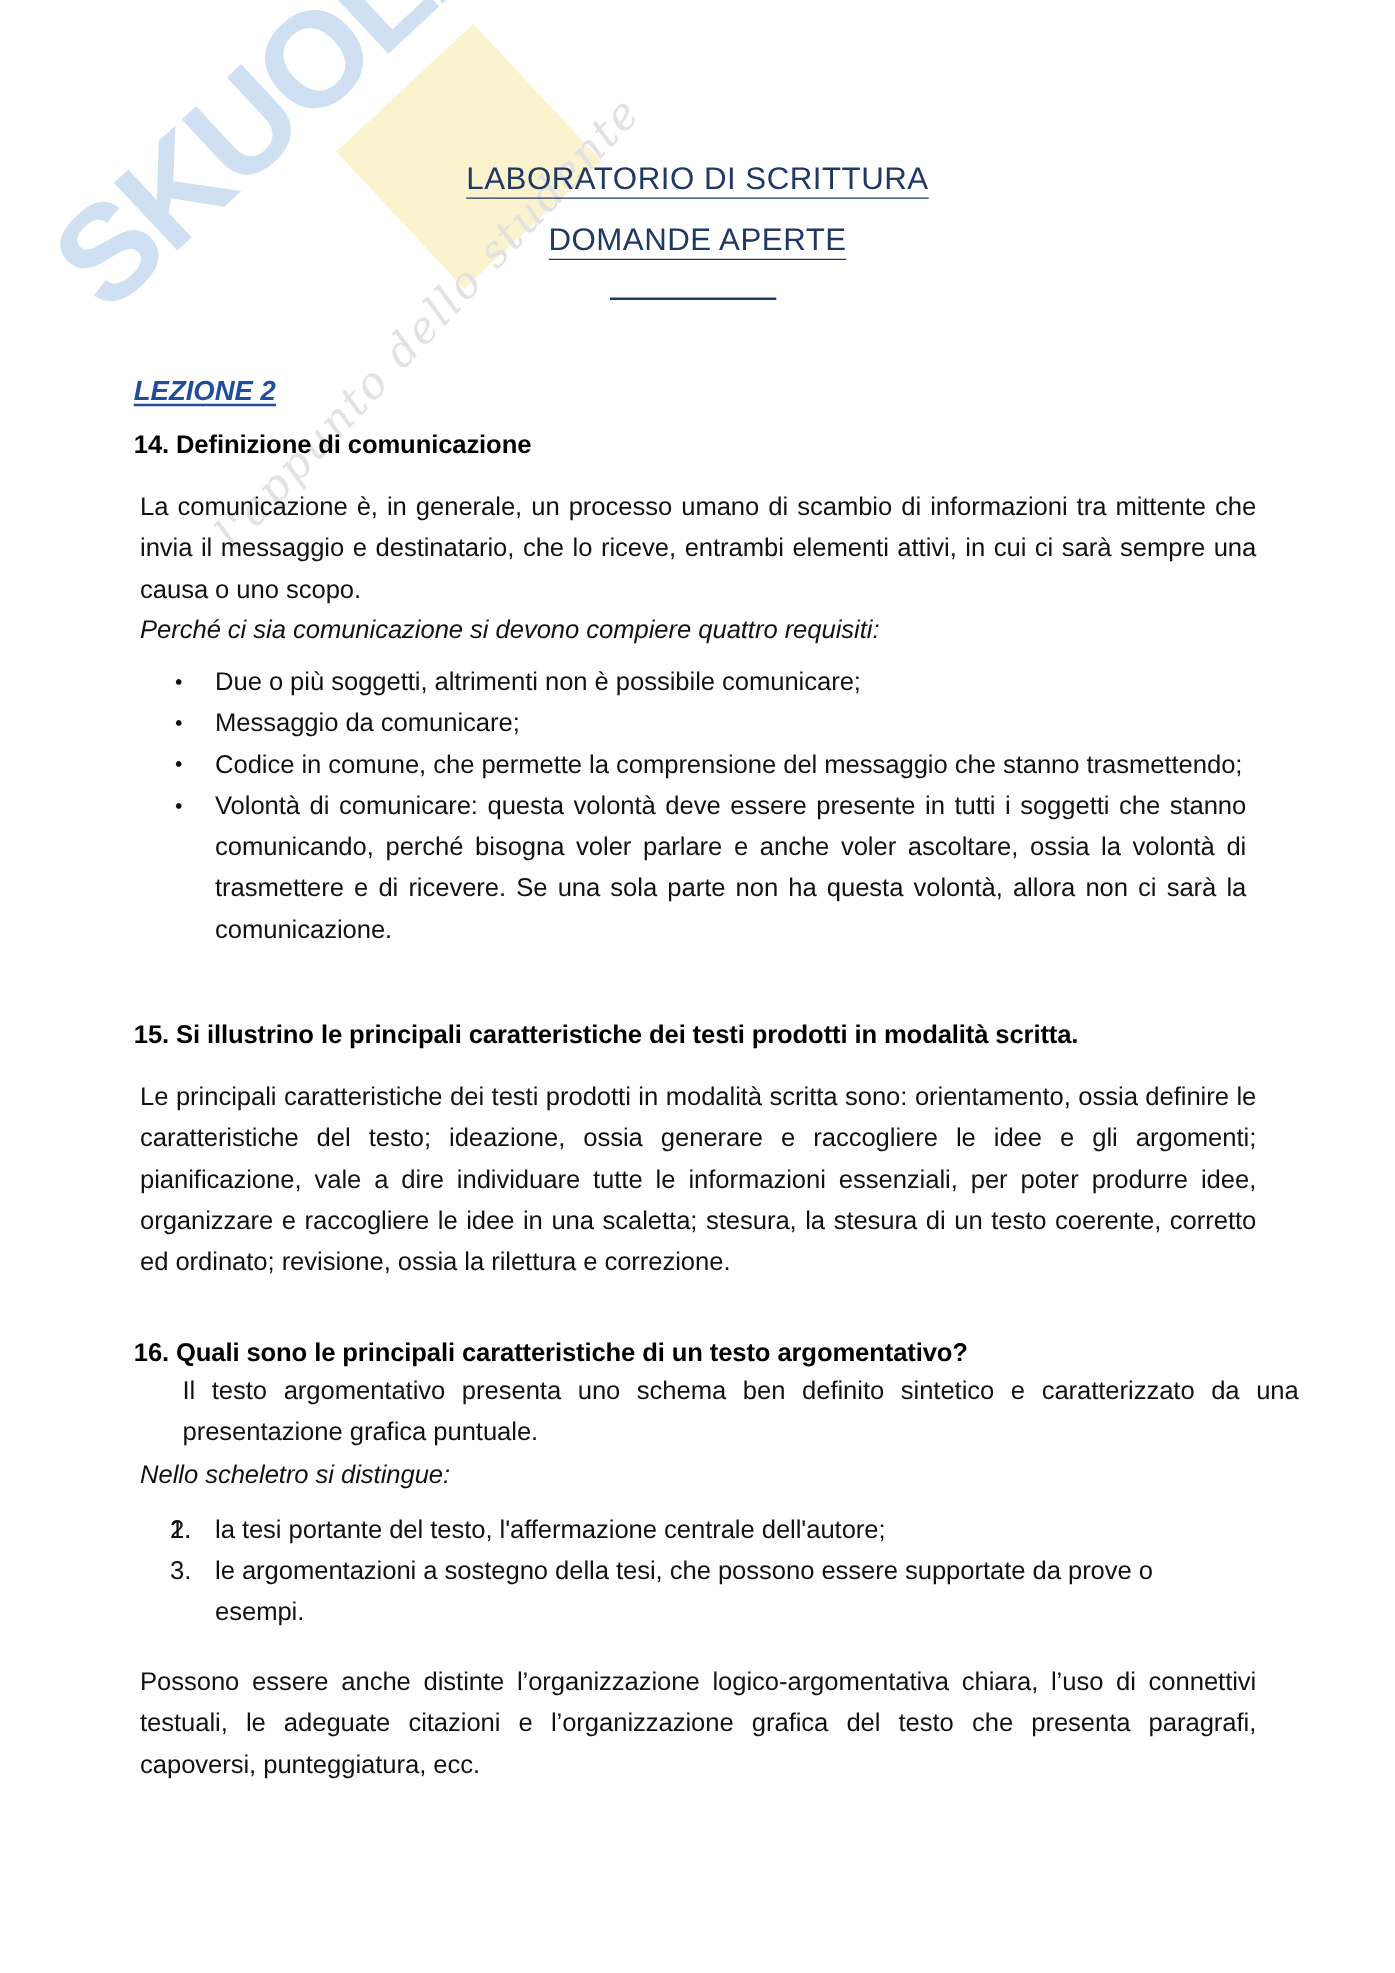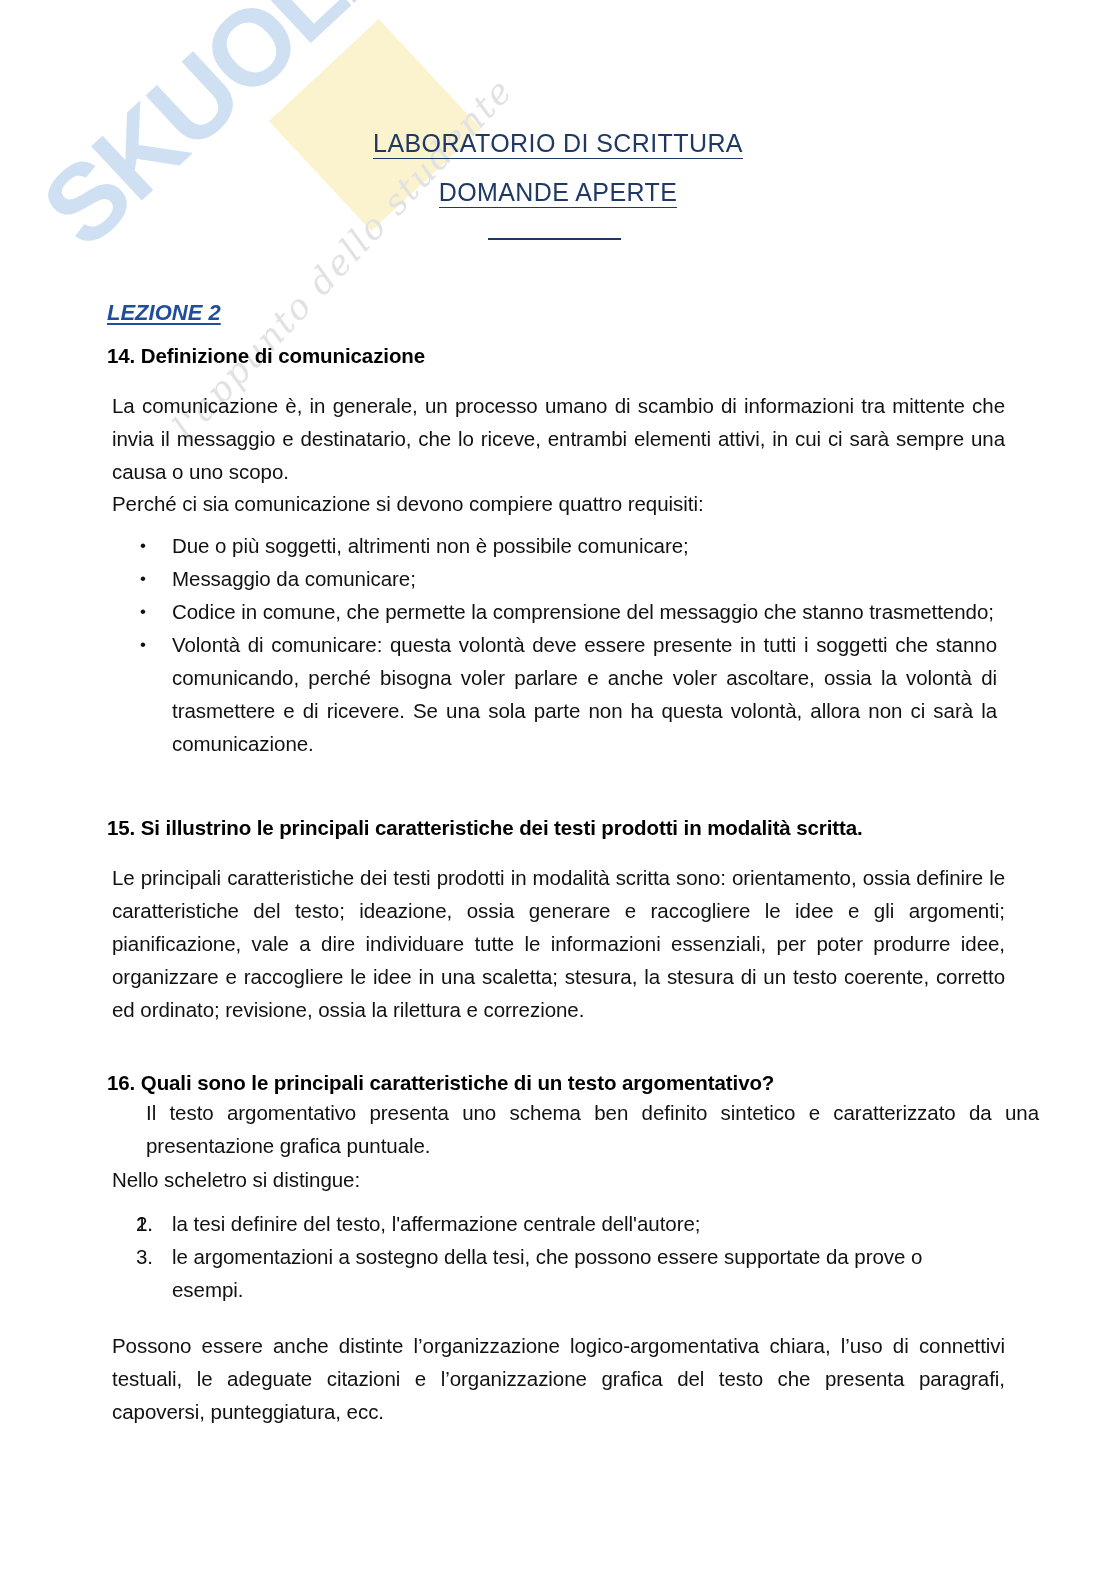--- a/index.html
+++ b/index.html
@@ -119,21 +119,21 @@
   .para {
     position: absolute;
     left: 112px;
     width: 893px;
     font-size: 20.5px;
     line-height: 33px;
     text-align: justify;
     color: #111111;
     letter-spacing: -0.05px;
   }
-  .para.nojust { text-align: left; }
+  .para.nojust { text-align: left; font-style: italic; }
 
   .list {
     position: absolute;
     left: 112px;
     width: 885px;
   }
   .list .li {
     position: relative;
     padding-left: 60px;
     font-size: 20.5px;
@@ -209,21 +209,21 @@
     <div class="qheading" style="top:1051px;margin-top:20px;">16. Quali sono le principali caratteristiche di un testo argomentativo?</div>
     <div class="para" style="top:1096px;margin-left:34px;">Il testo argomentativo presenta uno schema ben definito sintetico e caratterizzato da una presentazione grafica puntuale.</div>
     <div class="para nojust" style="top:1163px;">Nello scheletro si distingue:</div>
 
     <div class="list numbered" style="top:1207px;">
       <div class="li nojust">
         <span class="marker">1.</span>
       </div>
       <div class="li nojust">
         <span class="marker">2.</span>
-        <span>la tesi definire del testo, l'affermazione centrale dell'autore;</span>
+        <span>la tesi portante del testo, l'affermazione centrale dell'autore;</span>
       </div>
       <div class="li nojust">
         <span class="marker">3.</span>
         <span>le argomentazioni a sostegno della tesi, che possono essere supportate da prove o esempi.</span>
       </div>
     </div>
 
     <div class="para" style="top:1329px;">Possono essere anche distinte l’organizzazione logico-argomentativa chiara, l’uso di connettivi testuali, le adeguate citazioni e l’organizzazione grafica del testo che presenta paragrafi, capoversi, punteggiatura, ecc.</div>
 
   </div>

